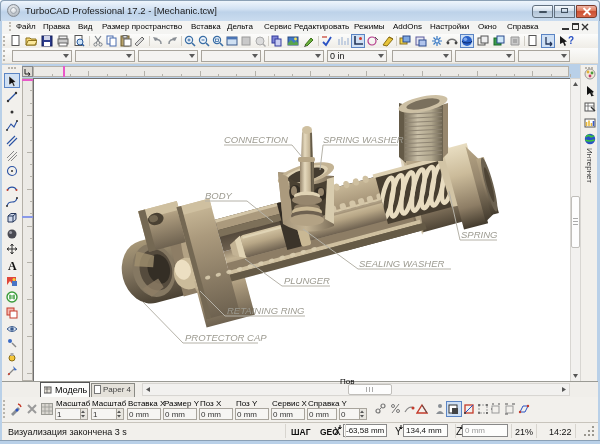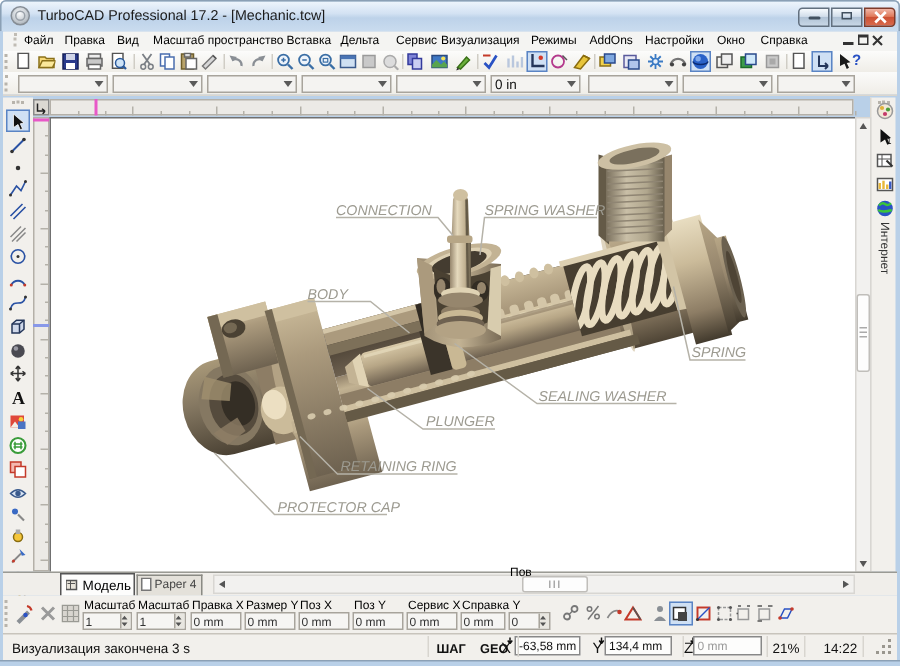--- a/index.html
+++ b/index.html
@@ -14,25 +14,25 @@
 <div class="ab" style="left:576px;top:5px;width:21px;height:13px;border:1px solid #7e3b2a;border-radius:0 3px 3px 0;background:linear-gradient(#f0b5a5,#e07b5c 45%,#cc5033 50%,#d96a4d)"></div>
 <div class="ab" style="left:539px;top:11px;width:8px;height:2px;background:#41505f;border-radius:1px"></div>
 <div class="ab" style="left:561px;top:8px;width:7px;height:5px;border:1.5px solid #41505f"></div>
 <svg class="ab" style="left:582px;top:7px" width="10" height="9">
     <path d="M1.5 1 L8.5 8 M8.5 1 L1.5 8" stroke="#fff" stroke-width="1.8"></path>
   </svg>
 <div class="ab" style="left:2px;top:21px;width:596px;height:13px;background:#f4f4f2"></div>
 <span class="ab" style="left:16px;top:22px;font-size:8px;color:#000">Файл</span>
 <span class="ab" style="left:43px;top:22px;font-size:8px;color:#000">Правка</span>
 <span class="ab" style="left:78px;top:22px;font-size:8px;color:#000">Вид</span>
-<span class="ab" style="left:102px;top:22px;font-size:8px;color:#000">Масштаб пространство</span>
+<span class="ab" style="left:102px;top:22px;font-size:8px;color:#000">Размер пространство</span>
 <span class="ab" style="left:191px;top:22px;font-size:8px;color:#000">Вставка</span>
 <span class="ab" style="left:227px;top:22px;font-size:8px;color:#000">Дельта</span>
 <span class="ab" style="left:264px;top:22px;font-size:8px;color:#000">Сервис</span>
-<span class="ab" style="left:294px;top:22px;font-size:8px;color:#000">Визуализация</span>
+<span class="ab" style="left:294px;top:22px;font-size:8px;color:#000">Редактировать</span>
 <span class="ab" style="left:354px;top:22px;font-size:8px;color:#000">Режимы</span>
 <span class="ab" style="left:393px;top:22px;font-size:8px;color:#000">AddOns</span>
 <span class="ab" style="left:430px;top:22px;font-size:8px;color:#000">Настройки</span>
 <span class="ab" style="left:478px;top:22px;font-size:8px;color:#000">Окно</span>
 <span class="ab" style="left:507px;top:22px;font-size:8px;color:#000">Справка</span>
 <div class="ab" style="left:9px;top:22px;width:2px;height:9px;border-left:2px dotted #c0bcb4"></div>
 <div class="ab" style="left:562px;top:28px;width:7px;height:2px;background:#333"></div>
 <div class="ab" style="left:572px;top:23px;width:7px;height:7px;border:1px solid #333;border-top:2px solid #333"></div>
 <svg class="ab" style="left:581px;top:23px" width="8" height="8">
     <path d="M1 1 L7 7 M7 1 L1 7" stroke="#333" stroke-width="1.4"></path>
@@ -695,21 +695,21 @@
 <svg class="ab" style="left:81px;top:410px" width="5" height="8">
     <path d="M0 3 L4 3 L2 0.5z M0 5 L4 5 L2 7.5z" fill="#555"></path>
   </svg>
 <span class="ab" style="left:92px;top:399px;font-size:8px;color:#000;white-space:nowrap">Масштаб</span>
 <div class="ab" style="left:91px;top:408px;width:33px;height:12px;background:#f6f5f3;border:1px solid #a8a49c"></div>
 <span class="ab" style="left:93px;top:410px;font-size:8px;color:#333">1</span>
 <div class="ab" style="left:116px;top:409px;width:7px;height:10px;background:#e8e6e0;border-left:1px solid #a8a49c"></div>
 <svg class="ab" style="left:117px;top:410px" width="5" height="8">
     <path d="M0 3 L4 3 L2 0.5z M0 5 L4 5 L2 7.5z" fill="#555"></path>
   </svg>
-<span class="ab" style="left:128px;top:399px;font-size:8px;color:#000;white-space:nowrap">Правка X</span>
+<span class="ab" style="left:128px;top:399px;font-size:8px;color:#000;white-space:nowrap">Вставка X</span>
 <div class="ab" style="left:127px;top:408px;width:34px;height:12px;background:#f6f5f3;border:1px solid #a8a49c"></div>
 <span class="ab" style="left:129px;top:410px;font-size:8px;color:#333">0 mm</span>
 <span class="ab" style="left:164px;top:399px;font-size:8px;color:#000;white-space:nowrap">Размер Y</span>
 <div class="ab" style="left:163px;top:408px;width:34px;height:12px;background:#f6f5f3;border:1px solid #a8a49c"></div>
 <span class="ab" style="left:165px;top:410px;font-size:8px;color:#333">0 mm</span>
 <span class="ab" style="left:200px;top:399px;font-size:8px;color:#000;white-space:nowrap">Поз X</span>
 <div class="ab" style="left:199px;top:408px;width:34px;height:12px;background:#f6f5f3;border:1px solid #a8a49c"></div>
 <span class="ab" style="left:201px;top:410px;font-size:8px;color:#333">0 mm</span>
 <span class="ab" style="left:236px;top:399px;font-size:8px;color:#000;white-space:nowrap">Поз Y</span>
 <div class="ab" style="left:235px;top:408px;width:34px;height:12px;background:#f6f5f3;border:1px solid #a8a49c"></div>

